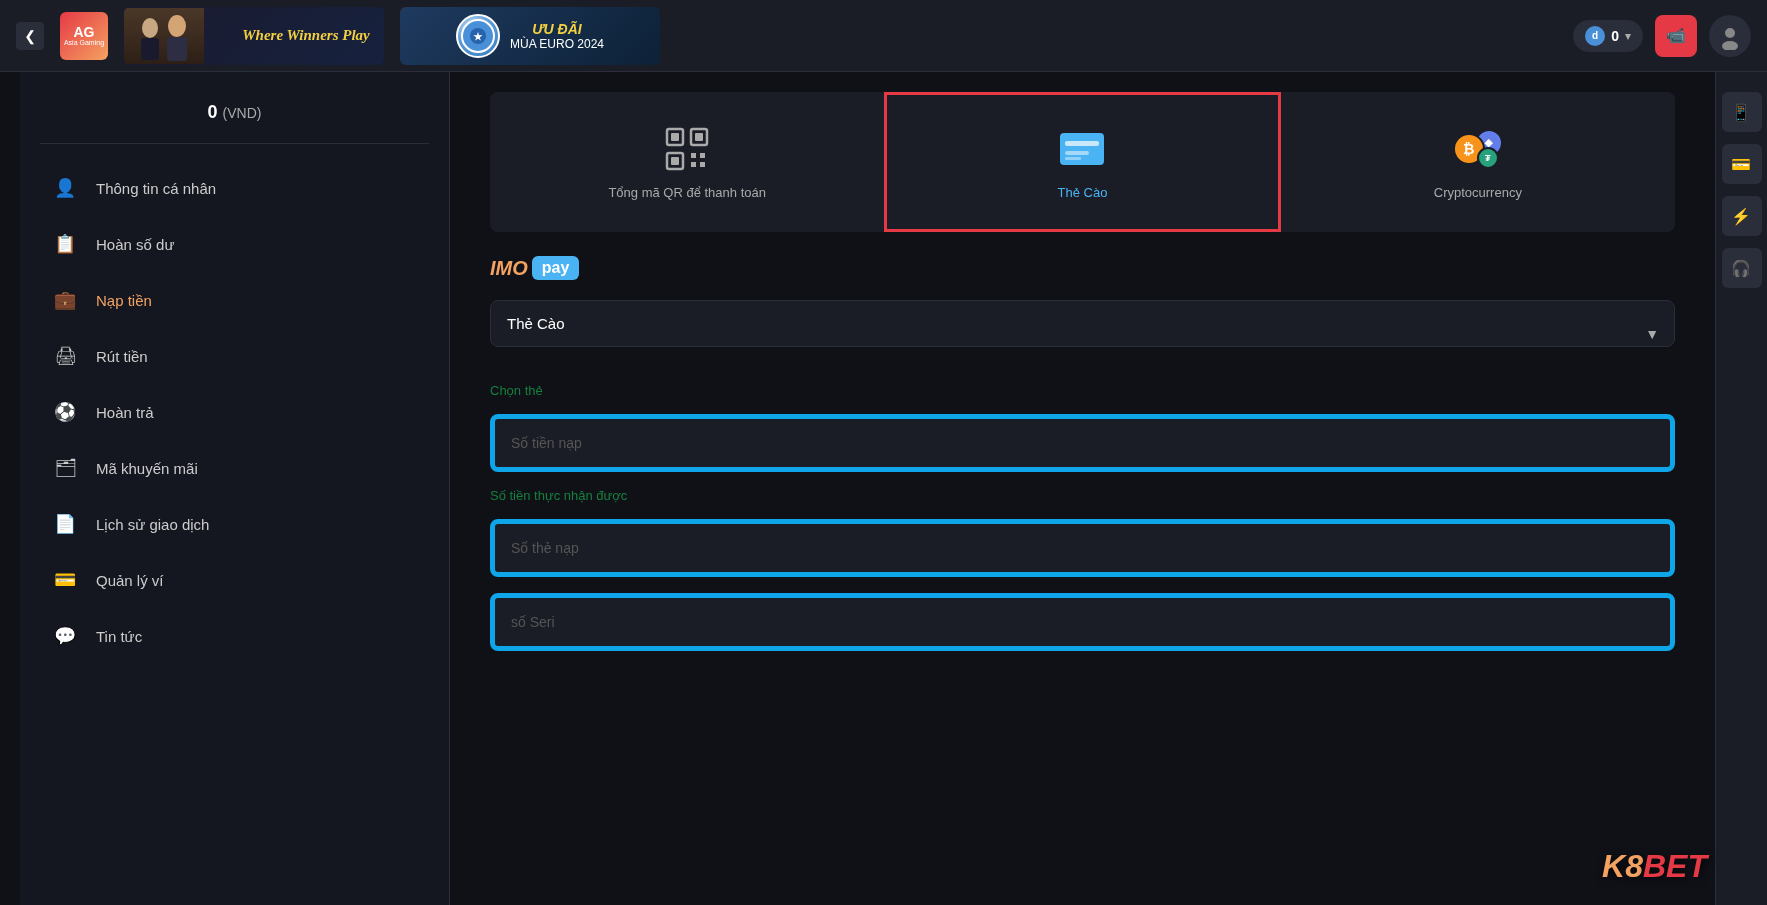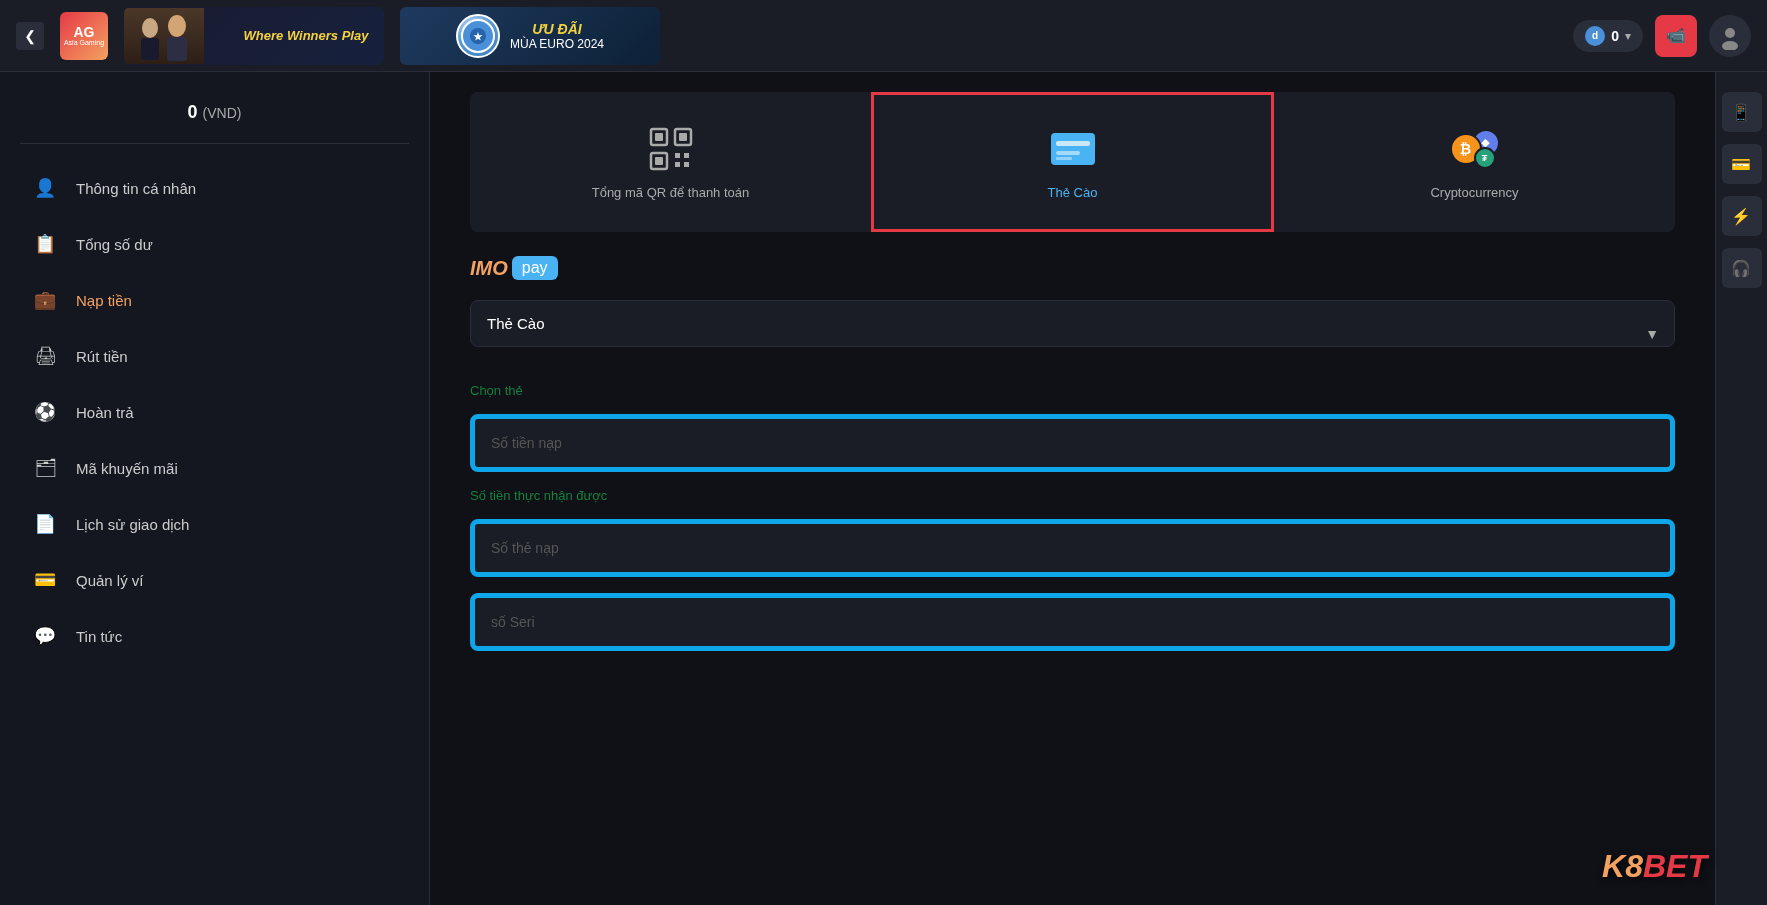--- a/index.html
+++ b/index.html
@@ -56,23 +56,24 @@
     .banner1-men {
       width: 80px; height: 56px;
       background: linear-gradient(to bottom, #4a3728, #2d1f16);
       position: absolute; left: 0;
       display: flex; align-items: flex-end; justify-content: center;
       border-radius: 4px 0 0 4px;
     }
     .banner1-text {
       color: #f4d03f;
       font-style: italic;
-      font-size: 13px;
+      font-size: 15px;
       margin-left: 104px;
       font-weight: bold;
+      font-family: Liberation Serif, serif;
     }
     .header-banner2 {
       width: 260px; height: 58px;
       background: linear-gradient(135deg, #1e3a5f, #0d2137);
       border-radius: 6px;
       display: flex; align-items: center; justify-content: center;
       gap: 10px;
       padding: 0 12px;
     }
     .euro-ball {
@@ -130,20 +131,21 @@
       display: flex; align-items: center; justify-content: center;
       font-size: 18px;
       cursor: pointer;
     }
 
     
     .main-layout {
       display: flex;
       flex: 1;
       overflow: hidden;
+      padding-left: 20px;
     }
 
     
     .sidebar {
       width: 430px;
       background: #141720;
       flex-shrink: 0;
       padding: 20px 0;
       border-right: 1px solid #2a2d3a;
     }
@@ -267,21 +269,21 @@
     }
     .imo-text {
       font-size: 20px; font-weight: bold;
       color: #f4a261;
       font-style: italic;
     }
     .pay-badge {
       background: #4ab3f4;
       color: #fff;
       font-size: 16px;
-      font-weight: normal;
+      font-weight: bold;
       padding: 3px 10px;
       border-radius: 6px;
       margin-left: 4px;
     }
 
     
     .form-select {
       width: 100%;
       background: #1a1d26;
       border: 1px solid #2a2d3a;
@@ -425,21 +427,21 @@
       <span class="currency">(VND)</span>
     </div>
     <div class="sidebar-divider"></div>
 
     <div class="sidebar-item">
       <div class="sidebar-icon">👤</div>
       <span>Thông tin cá nhân</span>
     </div>
     <div class="sidebar-item">
       <div class="sidebar-icon">📋</div>
-      <span>Tổng số dư</span>
+      <span>Hoàn số dư</span>
     </div>
     <div class="sidebar-item active">
       <div class="sidebar-icon">💼</div>
       <span>Nạp tiền</span>
     </div>
     <div class="sidebar-item">
       <div class="sidebar-icon">🖨</div>
       <span>Rút tiền</span>
     </div>
     <div class="sidebar-item">

